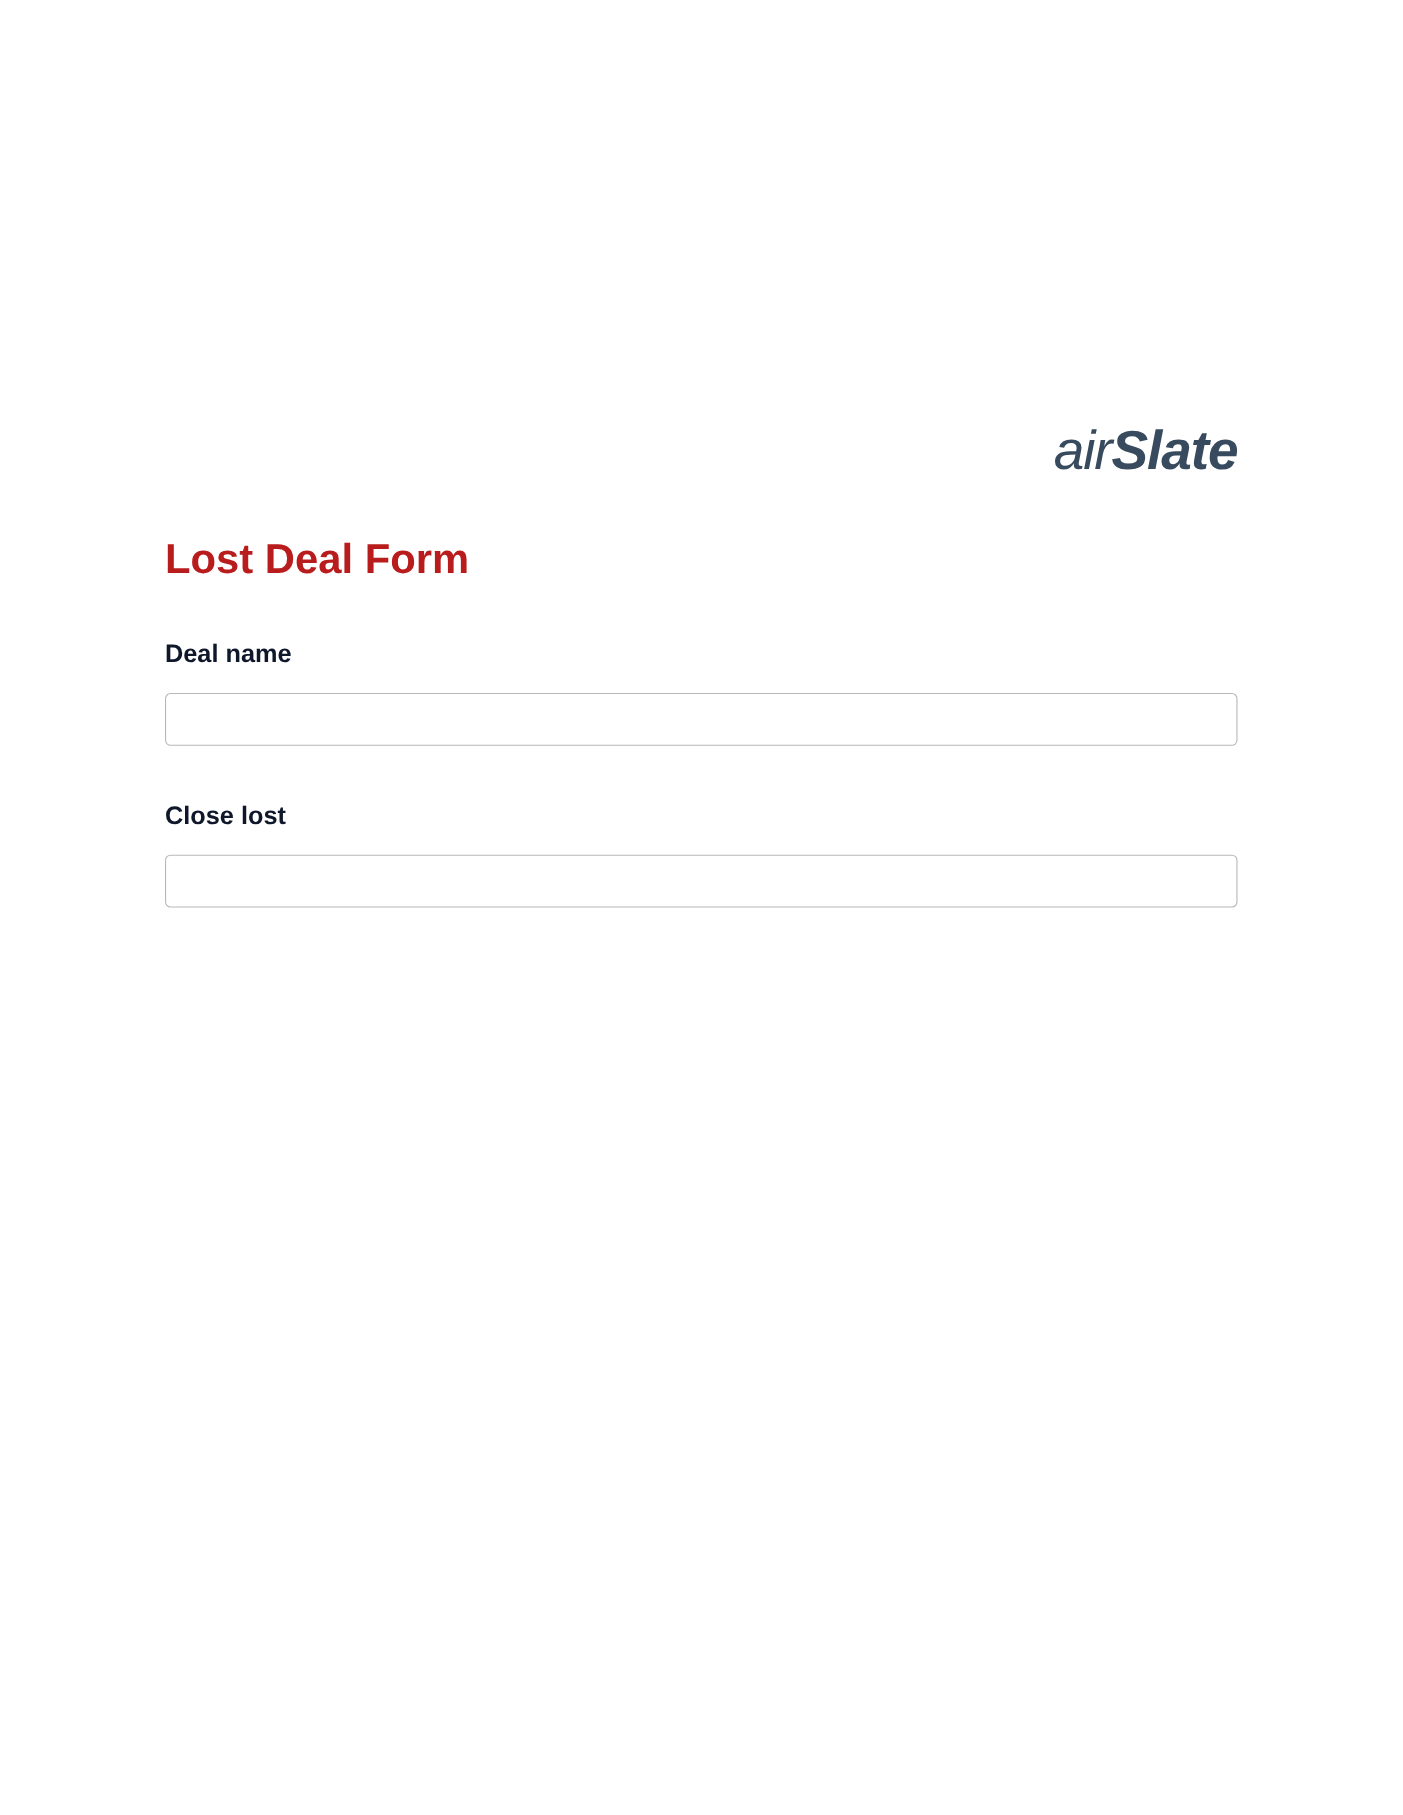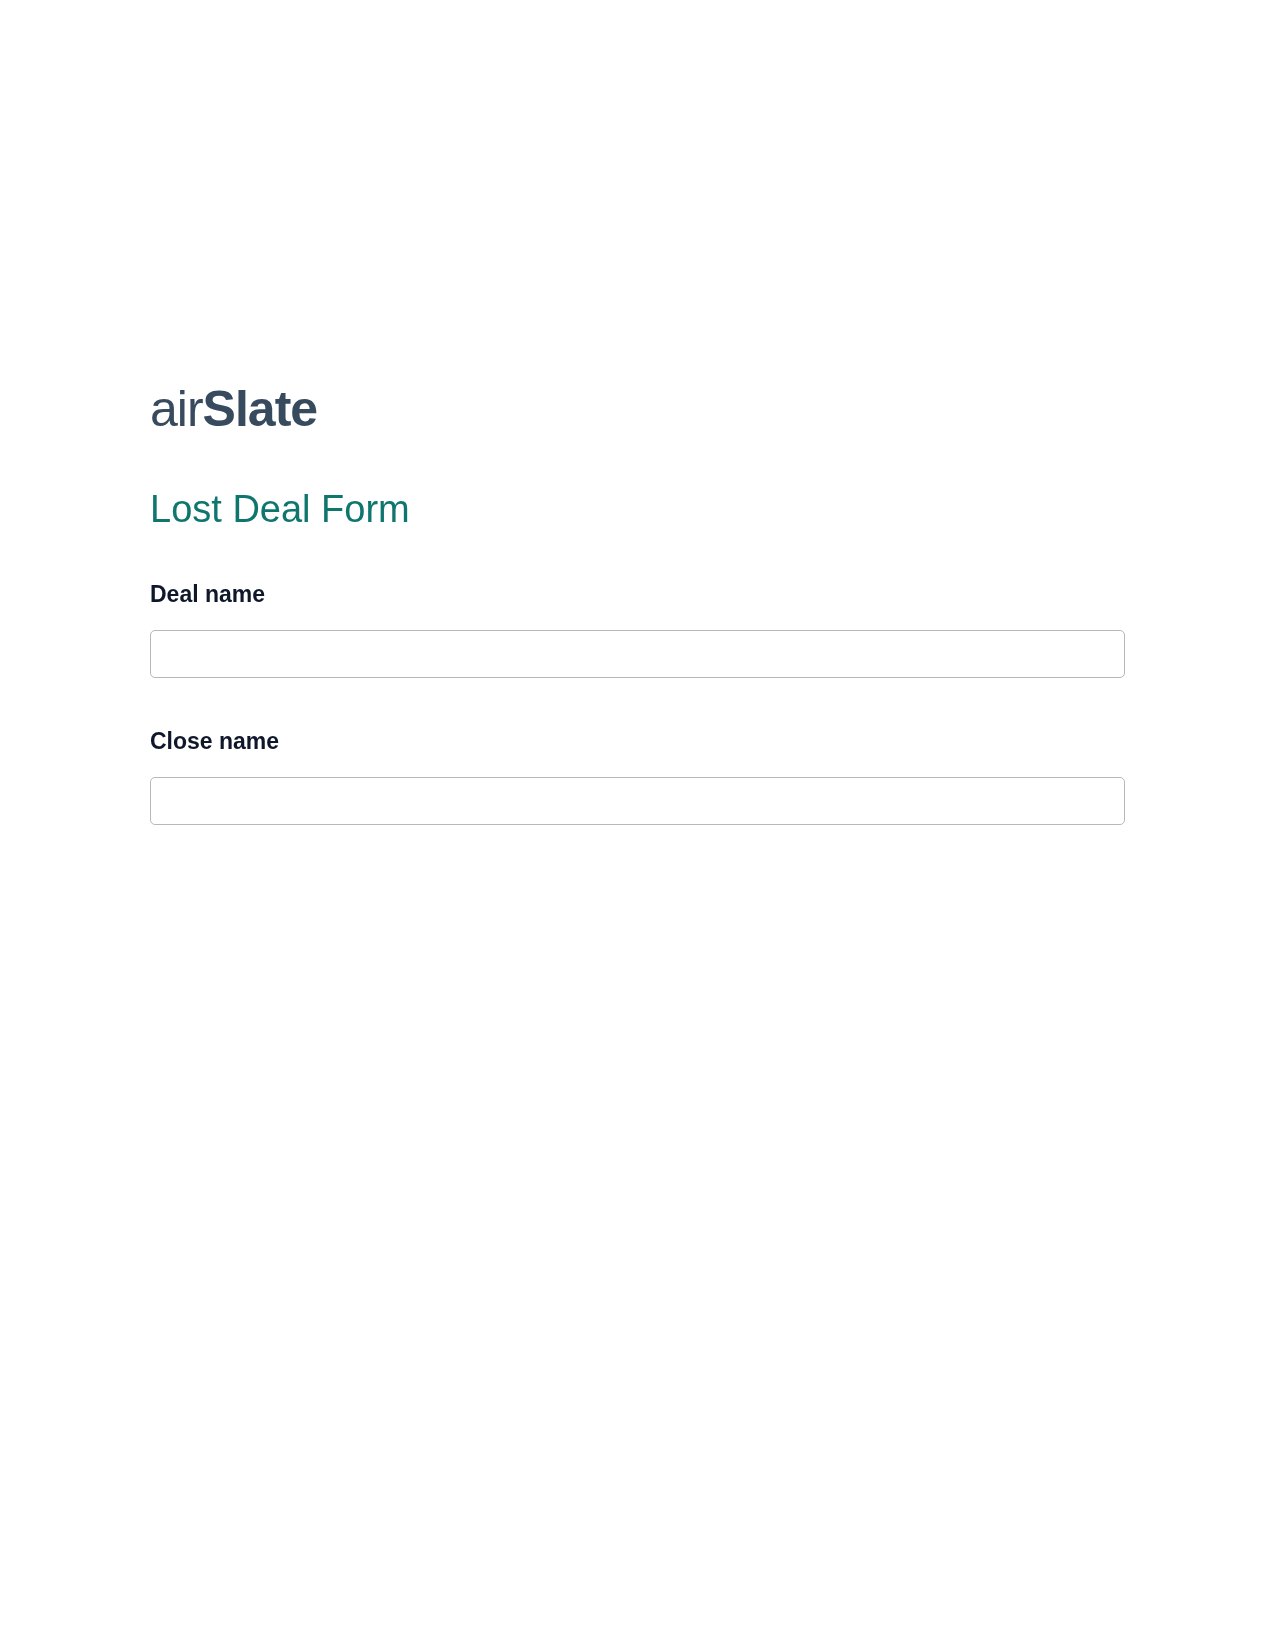--- a/index.html
+++ b/index.html
@@ -12,41 +12,42 @@
       height: 1650px;
       background: #ffffff;
       font-family: Arial, Helvetica, sans-serif;
       position: relative;
     }
     .page-container {
       width: 100%;
       padding: 0 150px;
     }
     .logo-area {
-      text-align: left;
+      text-align: right;
       padding-top: 380px;
       padding-bottom: 50px;
+      font-style: italic;
     }
     .logo-text {
       display: inline-block;
       font-size: 50px;
       font-weight: 400;
       color: #384a5e;
       letter-spacing: -1px;
     }
     .logo-air {
       font-weight: 400;
     }
     .logo-slate {
       font-weight: 800;
     }
     .form-title {
       font-size: 38px;
-      font-weight: 400;
-      color: #0f766e;
+      font-weight: 700;
+      color: #b91c1c;
       margin-bottom: 50px;
     }
     .form-field {
       margin-bottom: 50px;
     }
     .field-label {
       display: block;
       font-size: 23px;
       font-weight: 700;
       color: #0f172a;
@@ -74,18 +75,18 @@
 
   <h1 class="form-title">Lost Deal Form</h1>
 
   <div class="form-field">
     <label class="field-label">Deal name</label>
     <input type="text" class="field-input" value="" style="">
   </div>
 
 
   <div class="form-field">
-    <label class="field-label">Close name</label>
+    <label class="field-label">Close lost</label>
     <input type="text" class="field-input" value="" style="">
   </div>
 
 
 </div>
 
 </body></html>

